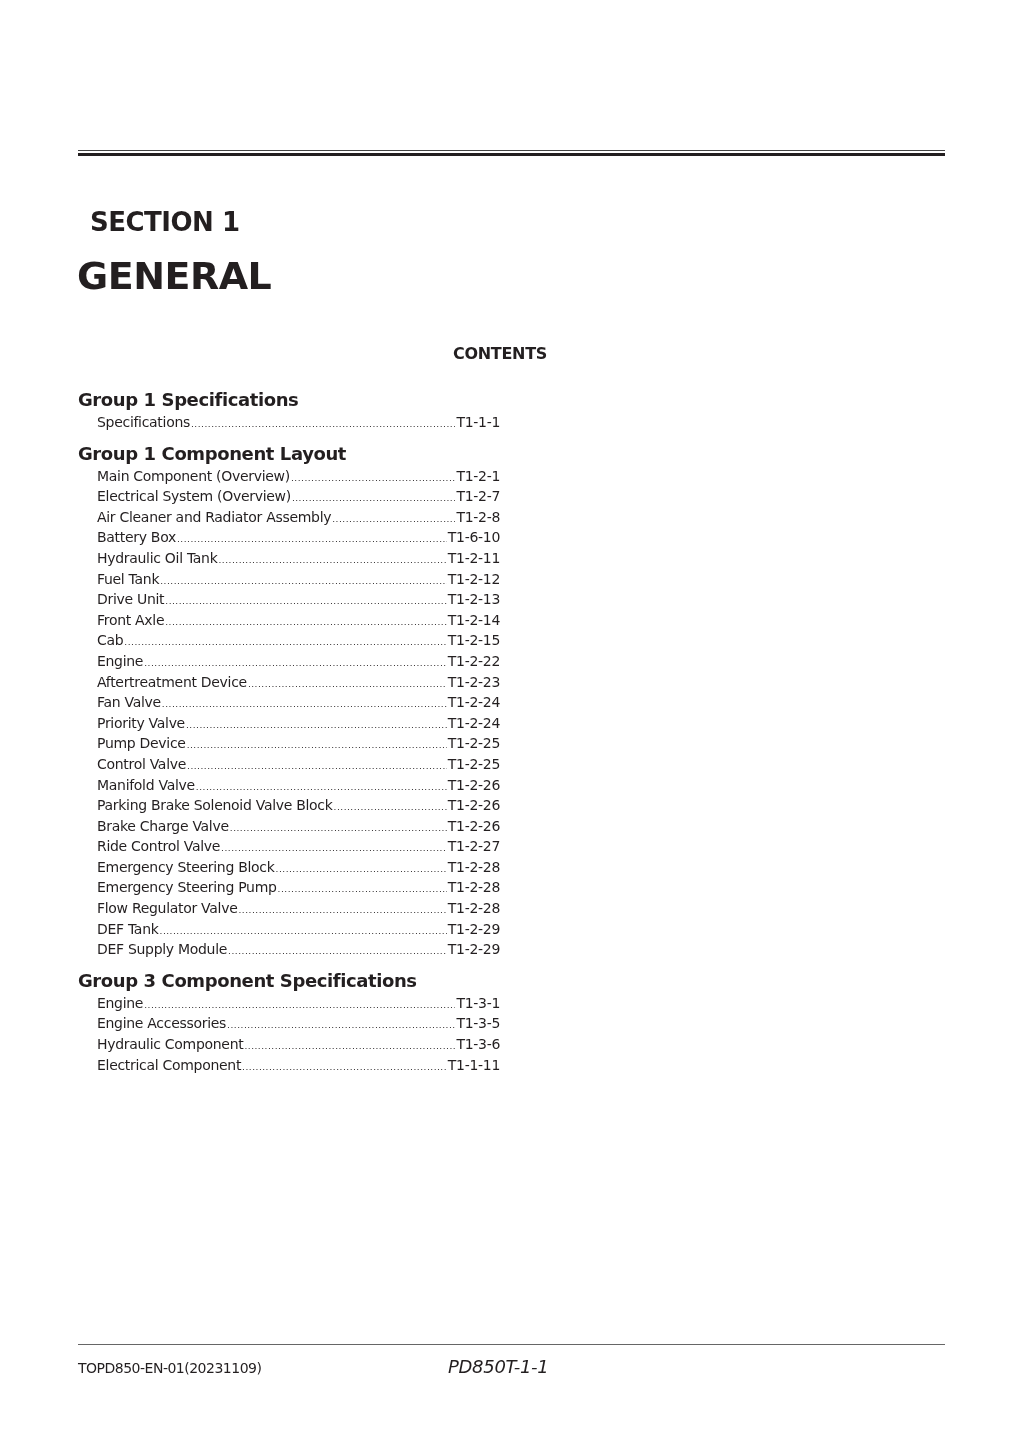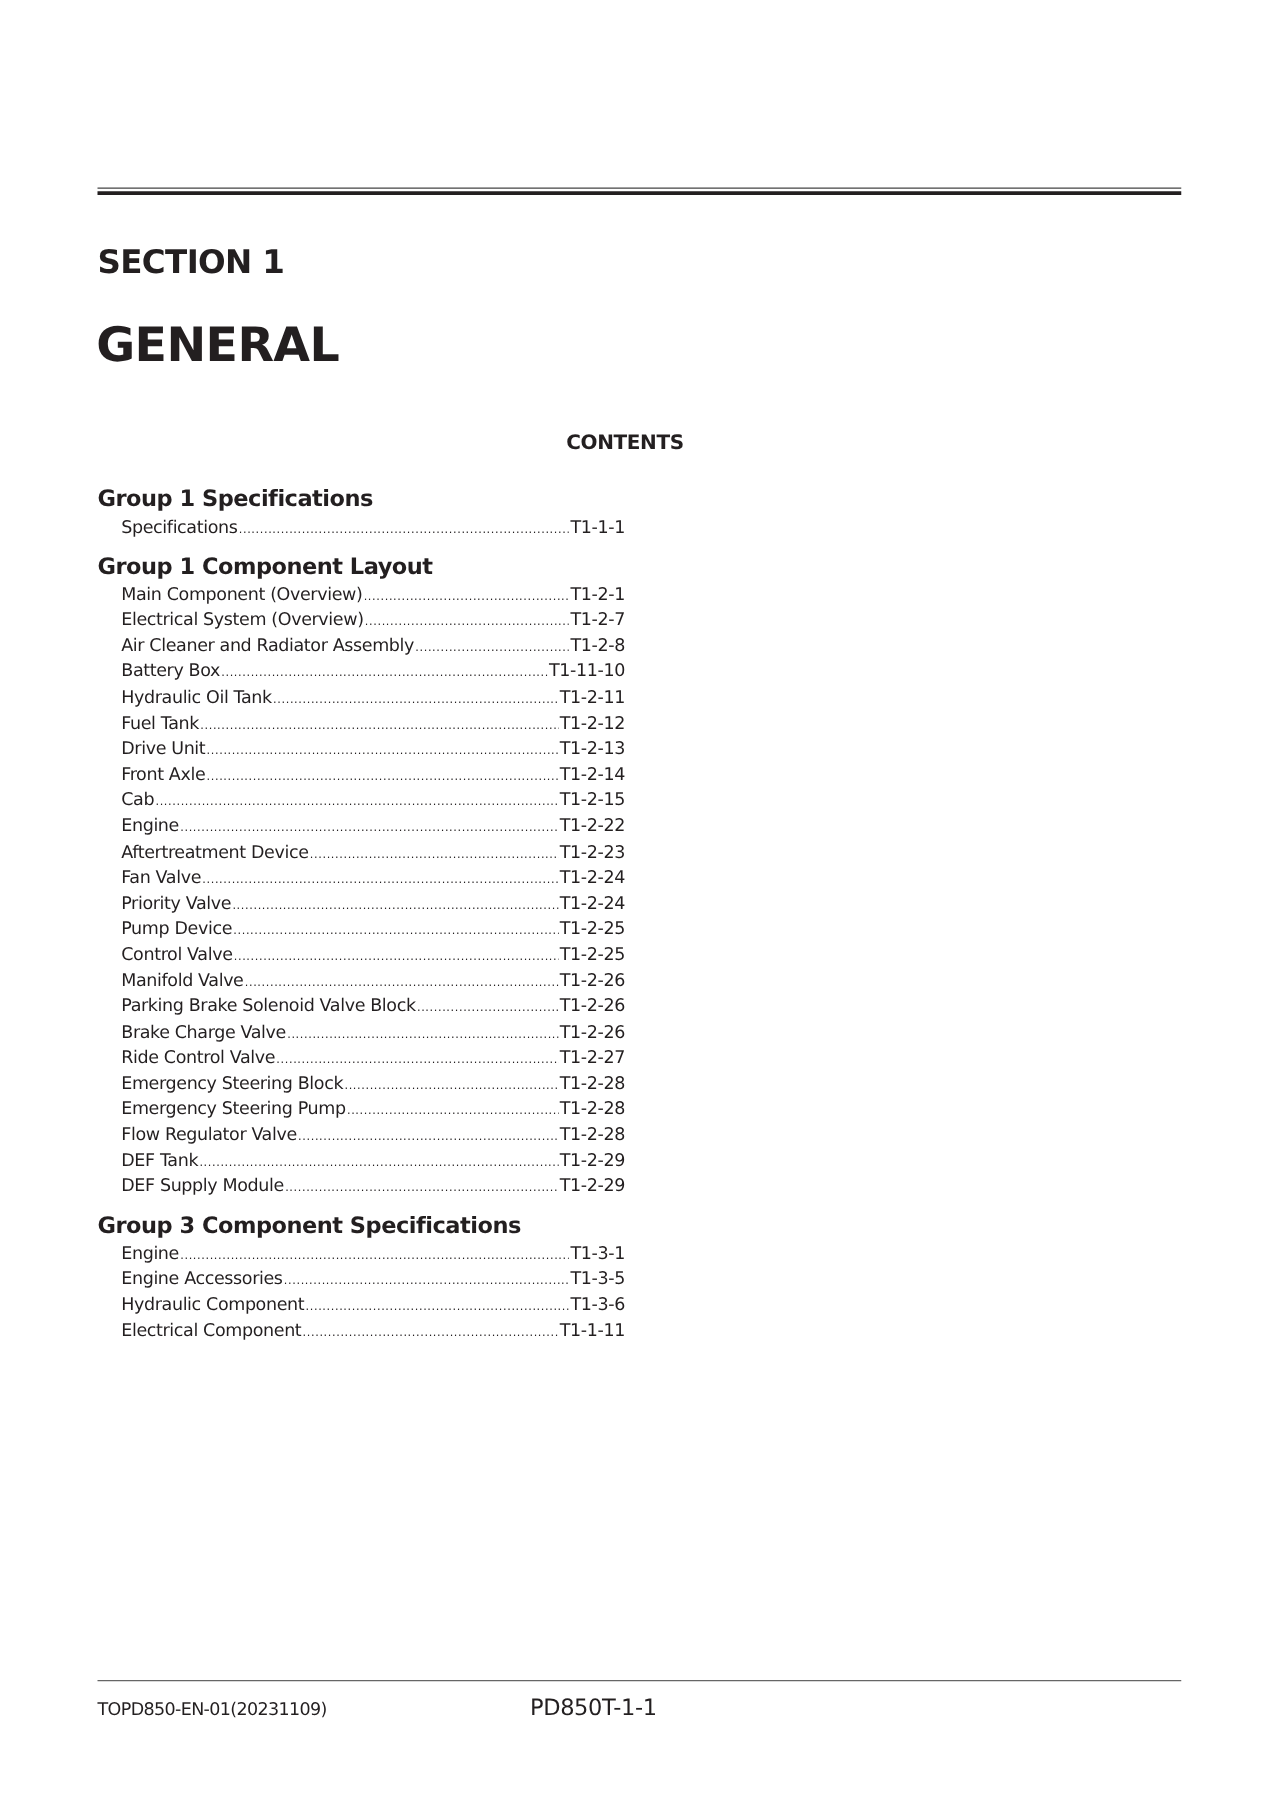--- a/index.html
+++ b/index.html
@@ -3,40 +3,40 @@
   <meta charset="utf-8">
   <style>
     html, body { margin: 0; padding: 0; background: #ffffff; }
     body { width: 1024px; height: 1447px; position: relative; overflow: hidden;
            font-family: "DejaVu Sans", "Liberation Sans", sans-serif; color: #231f20; }
     .rule-top { position: absolute; left: 78px; top: 150px; width: 867px; }
     .rule-top .thin { height: 1px; background: #444; }
     .rule-top .gap { height: 2px; }
     .rule-top .thick { height: 3px; background: #231f20; }
     .section-label { position: absolute; left: 78px; top: 193px; font-size: 26px; font-weight: bold;
-                     letter-spacing: -0.5px; margin: 0; line-height: 34px; }
+                     letter-spacing: -0.5px; margin: 12px; line-height: 34px; }
     .section-title { position: absolute; left: 77px; top: 252px; font-size: 38px; font-weight: bold;
                      letter-spacing: -0.5px; margin: 0; line-height: 48px; }
     .contents-title { position: absolute; left: 453px; top: 340px; font-size: 16px; font-weight: bold;
                       letter-spacing: -0.3px; margin: 0; line-height: 28px; }
     .toc { position: absolute; left: 78px; top: 388px; width: 422px; }
     .group { margin-bottom: 9px; }
     .group-title { font-size: 18px; font-weight: bold; letter-spacing: -0.4px; line-height: 24px; margin: 0; }
     .entry { display: flex; align-items: baseline; padding-left: 19px; height: 20.6px;
              font-size: 14px; line-height: 20.6px; letter-spacing: -0.3px; }
     .entry .title { white-space: nowrap; }
     .entry .leader { flex: 1; overflow: hidden; white-space: nowrap; margin: 0 1px; letter-spacing: 0.5px;
                      font-size: 9px; }
     .entry .leader::before { content: "................................................................................................................................................................................................."; }
     .entry .page { white-space: nowrap; }
     .rule-bottom { position: absolute; left: 78px; top: 1344px; width: 867px; height: 1px; background: #666; }
     .footer-left { position: absolute; left: 78px; top: 1358px; font-size: 14px; letter-spacing: -0.5px;
                    line-height: 20px; }
-    .footer-center { position: absolute; left: 424px; top: 1355px; font-size: 18px; letter-spacing: -0.3px;
-                     line-height: 24px; }
+    .footer-center { position: absolute; left: 448px; top: 1355px; font-size: 18px; letter-spacing: -0.3px;
+                     line-height: 24px; font-style: italic; }
   </style>
 </head>
 <body>
 
 <div class="rule-top">
   <div class="thin"></div>
   <div class="gap"></div>
   <div class="thick"></div>
 </div>
 
@@ -66,21 +66,21 @@
         <span class="page">T1-2-7</span>
       </div>
       <div class="entry">
         <span class="title">Air Cleaner and Radiator Assembly</span>
         <span class="leader"></span>
         <span class="page">T1-2-8</span>
       </div>
       <div class="entry">
         <span class="title">Battery Box</span>
         <span class="leader"></span>
-        <span class="page">T1-11-10</span>
+        <span class="page">T1-6-10</span>
       </div>
       <div class="entry">
         <span class="title">Hydraulic Oil Tank</span>
         <span class="leader"></span>
         <span class="page">T1-2-11</span>
       </div>
       <div class="entry">
         <span class="title">Fuel Tank</span>
         <span class="leader"></span>
         <span class="page">T1-2-12</span>

